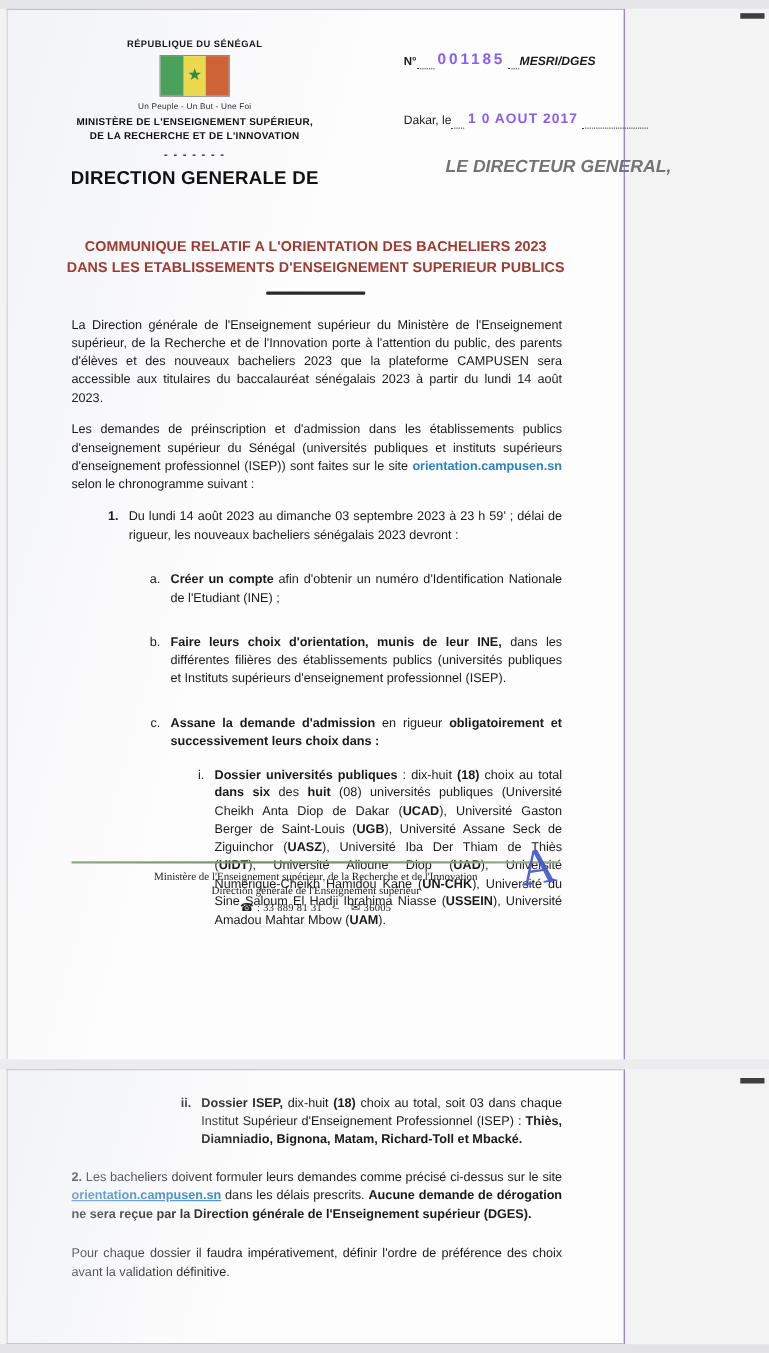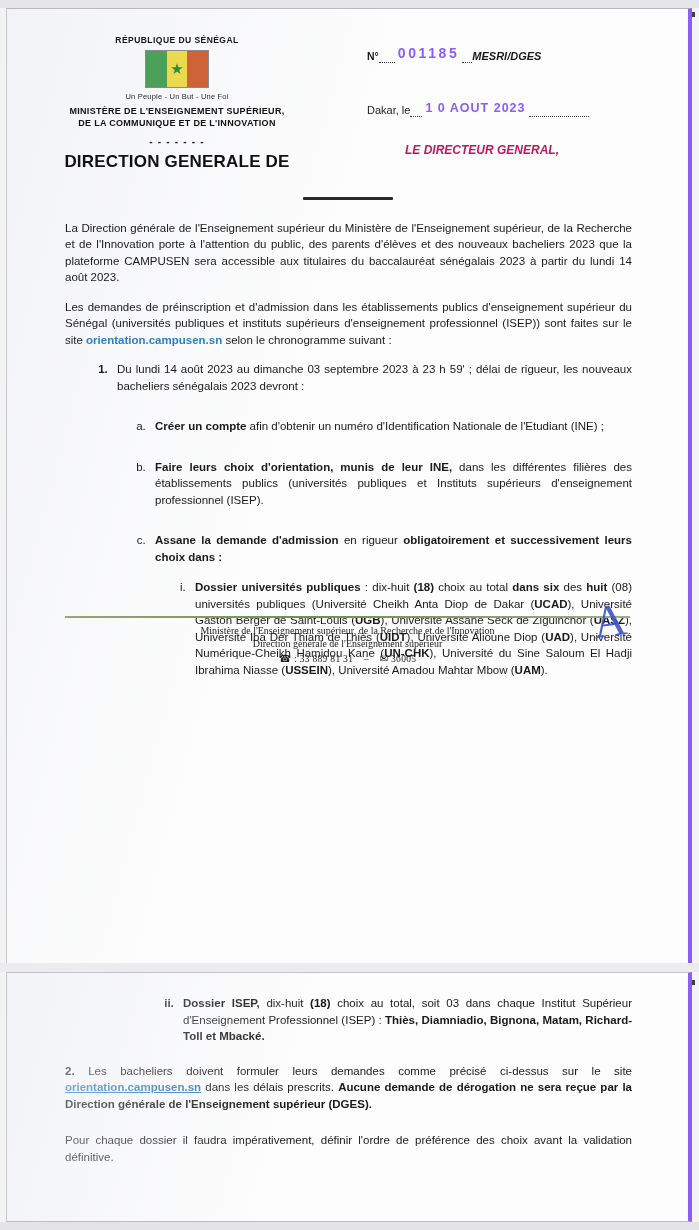--- a/index.html
+++ b/index.html
@@ -13,24 +13,24 @@
     overflow:hidden;
     position:relative;
   }
 
   
   .scan-root{position:relative;width:699px;height:1230px;background:#f3f3f4;}
 
   .page{
     position:absolute;
     left:6px;
-    width:686px;
+    width:562px;
     background:#fdfdfd;
     border-left:1px solid #c9c9cc;
-    border-right:4px solid #8b5cf6;
+    border-right:1px solid #8b5cf6;
     box-sizing:border-box;
   }
   .page-one{top:8px;height:955px;border-top:1px solid #b9b9bd;}
   .page-two{top:972px;height:250px;border-top:1px solid #c3c3c7;border-bottom:1px solid #bdbdc1;}
 
   .scan-gap{
     position:absolute;left:0;top:963px;width:699px;height:9px;background:#ececee;
   }
   .scan-topband{position:absolute;left:0;top:0;width:699px;height:8px;background:#e6e6e8;}
   .scan-bottomband{position:absolute;left:0;top:1222px;width:699px;height:8px;background:#e4e4e6;}
@@ -82,21 +82,21 @@
     flex:0 0 auto;border-bottom:1.5px dotted #3b3b3b;height:9px;
   }
   .stamp{
     color:#8b5cf6;font-weight:bold;font-size:14px;letter-spacing:2.6px;
     position:relative;top:-2px;padding:0 3px;font-family:"Liberation Sans",sans-serif;
   }
   .stamp.date{font-size:12.5px;letter-spacing:1px;}
   .ref-suffix{font-style:italic;font-weight:bold;font-size:11px;padding-bottom:1px;}
   .ref-row.second{margin-top:40px;}
   .dg-signline{
-    margin-top:26px;margin-left:38px;font-style:italic;font-weight:bold;font-size:12px;color:#be185d;
+    margin-top:26px;margin-left:38px;font-style:italic;font-weight:bold;font-size:16px;color:#737373;
   }
 
   
   .title{
     text-align:center;color:#a03a30;font-weight:bold;font-size:13px;
     line-height:19px;letter-spacing:.1px;margin:30px 28px 0;
   }
   .title-rule{
     width:90px;height:2.5px;background:#2a2a2a;margin:13px auto 0;border-radius:1px;
   }
@@ -164,48 +164,52 @@
             <div class="band green"></div>
             <div class="band yellow">
                 <span class="star">★</span>
               </div>
             <div class="band red"></div>
           </div>
 
           <div class="motto">Un Peuple - Un But - Une Foi</div>
           <div class="ministry">
             <div>MINISTÈRE DE L'ENSEIGNEMENT SUPÉRIEUR,</div>
-            <div>DE LA COMMUNIQUE ET DE L'INNOVATION</div>
+            <div>DE LA RECHERCHE ET DE L'INNOVATION</div>
           </div>
           <div class="dashrule">- - - - - - -</div>
           <div class="dgline">
             <div>DIRECTION GENERALE DE</div>
           </div>
         </div>
 
         <div class="refblock">
           <div class="ref-row">
             <span class="ref-label">N°</span>
             <span class="dots" style="width:16px;"></span>
             <span class="stamp">001185</span>
             <span class="dots" style="width:10px;"></span>
             <span class="ref-suffix">MESRI/DGES</span>
           </div>
 
           <div class="ref-row second">
             <span class="ref-label norm">Dakar, le</span>
             <span class="dots" style="width:12px;"></span>
-            <span class="stamp date">1 0 AOUT 2023</span>
+            <span class="stamp date">1 0 AOUT 2017</span>
             <span class="dots" style="width:60px;"></span>
           </div>
 
           <div class="dg-signline">LE DIRECTEUR GENERAL,</div>
         </div>
       </div>
 
+      <div class="title">
+        <div>COMMUNIQUE RELATIF A L'ORIENTATION DES BACHELIERS 2023</div>
+        <div>DANS LES ETABLISSEMENTS D'ENSEIGNEMENT SUPERIEUR PUBLICS</div>
+      </div>
       <div class="title-rule"></div>
 
       <div class="body">
 
         <p><span>La Direction générale de l'Enseignement supérieur du Ministère de l'Enseignement supérieur, de la Recherche et de l'Innovation porte à l'attention du public, des parents d'élèves et des nouveaux bacheliers 2023 que la plateforme CAMPUSEN sera accessible aux titulaires du baccalauréat sénégalais 2023 à partir du lundi 14 août 2023.</span></p>
 
         <p><span>Les demandes de préinscription et d'admission dans les établissements publics d'enseignement supérieur du Sénégal (universités publiques et instituts supérieurs d'enseignement professionnel (ISEP)) sont faites sur le site </span><span class="link">orientation.campusen.sn</span><span> selon le chronogramme suivant :</span></p>
 
         <ol class="lvl1">
           <li>

